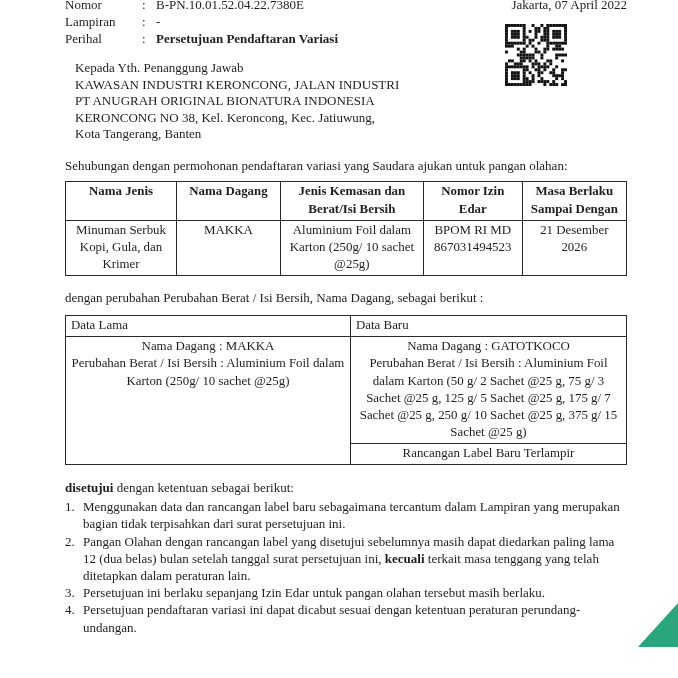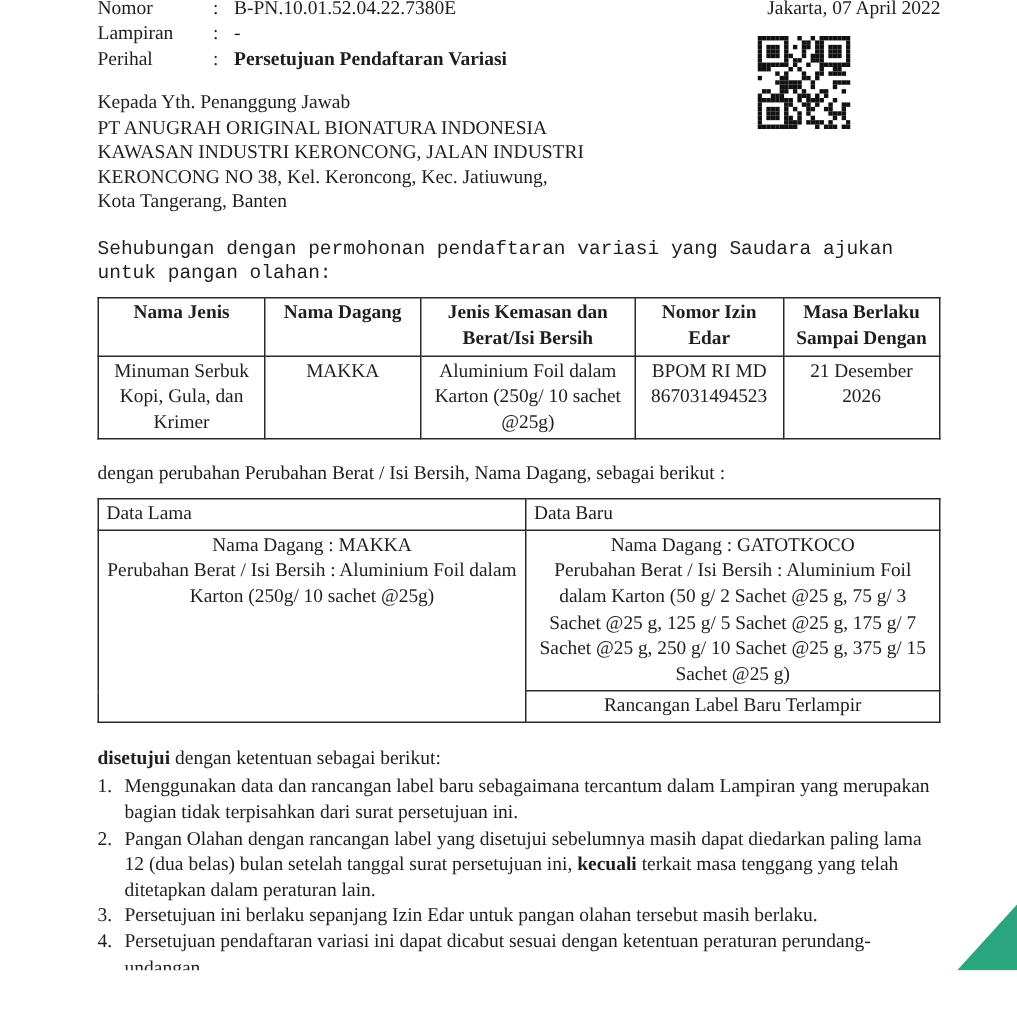--- a/index.html
+++ b/index.html
@@ -14,23 +14,23 @@
   .meta-row{display:flex;line-height:17px;}
   .meta-label{width:77px;flex:none;}
   .meta-colon{width:14px;flex:none;}
   .bold{font-weight:bold;}
 
   .dateline{position:absolute;top:-4px;right:0;line-height:17px;}
 
   .qr{position:absolute;left:440px;top:24px;width:62px;height:62px;}
   .qr rect{fill:#111;}
 
-  .recipient{margin-top:13px;line-height:16.5px;}
-
-  .intro{margin:15px 0 0 0;font-family:Liberation Mono, monospace;}
+  .recipient{margin-top:13px;line-height:16.5px;margin-left:10px;}
+
+  .intro{margin:15px 0 0 0;}
 
   table{border-collapse:collapse;width:100%;table-layout:fixed;font-size:12.9px;line-height:1.33;}
   th,td{border:1px solid #2a2a2a;padding:1px 5px 2px 5px;vertical-align:top;overflow:hidden;}
   th{font-weight:bold;}
   td{text-align:center;}
   .tbl-product{margin-top:7px;}
   .change-intro{margin:14px 0 0 0;}
   .tbl-change{margin-top:8px;}
   .tbl-change .hcell{font-weight:normal;text-align:left;margin-top:48px;}
   .cellp{margin:0;}
@@ -301,22 +301,22 @@
         <rect x="39" y="60" width="3" height="3"></rect>
         <rect x="45" y="60" width="3" height="3"></rect>
         <rect x="48" y="60" width="3" height="3"></rect>
         <rect x="51" y="60" width="3" height="3"></rect>
         <rect x="57" y="60" width="3" height="3"></rect>
         <rect x="60" y="60" width="3" height="3"></rect>
       </svg>
 
     <div class="recipient">
       <div>Kepada Yth. Penanggung Jawab</div>
+      <div>KAWASAN INDUSTRI KERONCONG, JALAN INDUSTRI</div>
       <div>PT ANUGRAH ORIGINAL BIONATURA INDONESIA</div>
-      <div>KAWASAN INDUSTRI KERONCONG, JALAN INDUSTRI</div>
       <div>KERONCONG NO 38, Kel. Keroncong, Kec. Jatiuwung,</div>
       <div>Kota Tangerang, Banten</div>
     </div>
 
     <p class="intro">Sehubungan dengan permohonan pendaftaran variasi yang Saudara ajukan untuk pangan olahan:</p>
 
     <table class="tbl-product">
       <colgroup>
         <col style="width:19.8%">
           <col style="width:18.5%">

